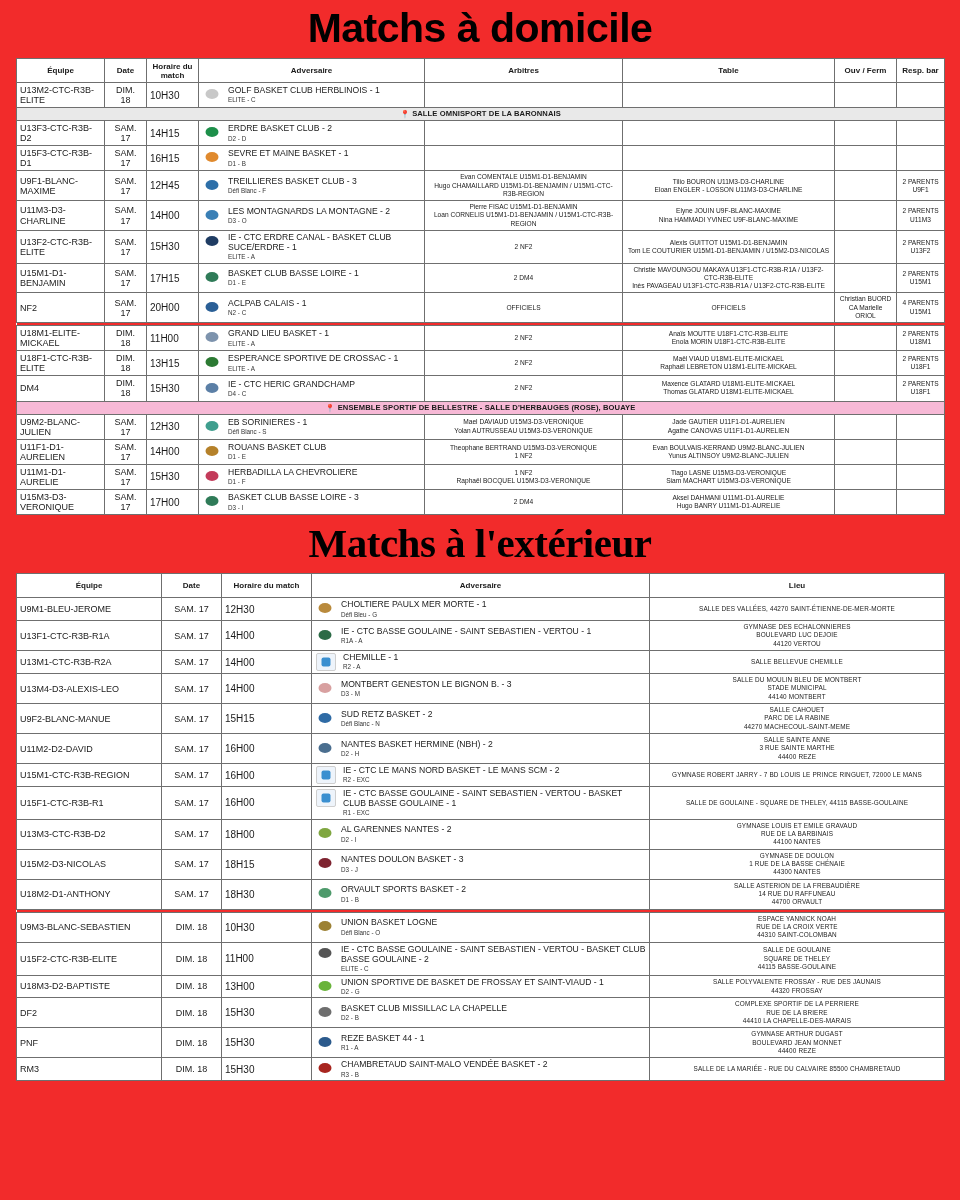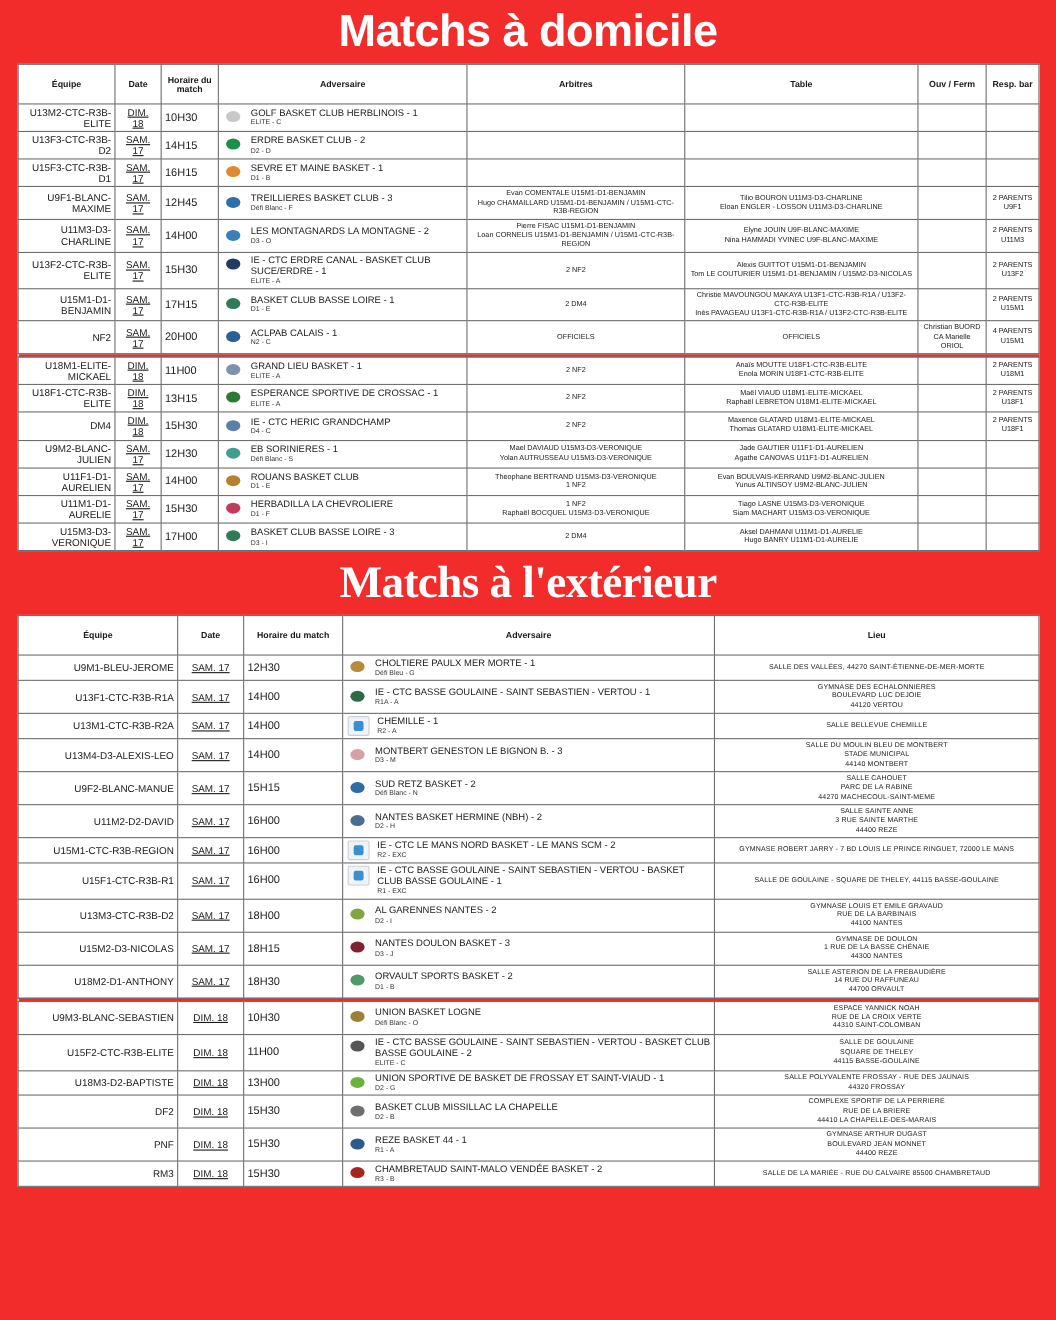--- a/index.html
+++ b/index.html
@@ -8,21 +8,21 @@
     background:#f22b2b;
     font-family:"Liberation Sans", sans-serif;
     color:#1a1a1a;
     -webkit-font-smoothing:antialiased;
   }
   .page{width:960px;height:1200px;position:relative;background:#f22b2b;}
 
   .banner{
     width:100%;
     text-align:center;
-    color:#ffffff;
+    color:#000000;
     font-weight:bold;
     letter-spacing:-0.5px;
     line-height:1;
   }
   .banner-1{font-size:41px;padding:8px 0 9px 0;}
   .banner-2{font-size:41px;padding:8px 0 9px 0;font-family:Liberation Serif, serif;}
 
   .tablewrap{padding:0 16px;box-sizing:border-box;}
 
   table{
@@ -35,38 +35,38 @@
     border:1px solid #6f6f6f;
     vertical-align:middle;
     padding:2px 3px;
     box-sizing:border-box;
   }
   thead th{
     font-size:8px;
     font-weight:bold;
     text-align:center;
     background:#ffffff;
-    height:36px;
+    height:24px;
     padding:2px;
   }
   .venue td{
     background:#e9e9e9;
     font-size:7.6px;
     font-weight:bold;
     text-align:center;
     letter-spacing:.1px;
     height:13px;
     padding:1px 4px;
   }
   .venue.blue td{background:#b6d6ee;}
   .venue.pink td{background:#f7b9d6;}
   .pin{font-size:8px;vertical-align:-1px;margin-right:2px;}
 
-  .c-team{font-size:9px;text-align:right;line-height:1.12;}
-  .c-date{font-size:9px;text-align:center;line-height:1.12;text-decoration:underline;}
+  .c-team{font-size:9px;text-align:left;line-height:1.12;}
+  .c-date{font-size:9px;text-align:center;line-height:1.12;}
   .c-time{font-size:10px;text-align:left;}
   .c-opp{font-size:9px;text-align:left;padding-left:4px;}
   .c-small{font-size:6.6px;text-align:center;line-height:1.25;}
   .c-place{font-size:6.4px;text-align:center;line-height:1.3;letter-spacing:.15px;}
 
   .opp-cell{display:flex;gap:7px;}
   .logo{
     width:18px;height:16px;flex:0 0 18px;
     border-radius:3px;
     position:relative;
@@ -141,20 +141,23 @@
                   <div class="opp-name">GOLF BASKET CLUB HERBLINOIS - 1</div>
                   <div class="opp-sub">ELITE - C</div>
                 </div>
               </div>
             </td>
             <td class="c-small"></td>
             <td class="c-small"></td>
             <td class="c-small"></td>
             <td class="c-small"></td>
           </tr>
+          <tr class="venue ">
+            <td colspan="8"><span class="pin">📍</span><span>SALLE OMNISPORT DE LA BARONNAIS</span></td>
+          </tr>
           <tr>
             <td class="c-team">U13F3-CTC-R3B-D2</td>
             <td class="c-date">SAM.<br>17</td>
             <td class="c-time">14H15</td>
             <td class="c-opp">
               <div class="opp-cell">
                 <span class="logo">
                   <span class="logo-inner" style="background: rgb(29, 143, 74);"></span>
                 </span>
                 <div class="opp-text">
@@ -343,20 +346,23 @@
                 <div class="opp-text">
                   <div class="opp-name">IE - CTC HERIC GRANDCHAMP</div>
                   <div class="opp-sub">D4 - C</div>
                 </div>
               </div>
             </td>
             <td class="c-small">2 NF2</td>
             <td class="c-small">Maxence GLATARD U18M1-ELITE-MICKAEL<br>Thomas GLATARD U18M1-ELITE-MICKAEL</td>
             <td class="c-small"></td>
             <td class="c-small">2 PARENTS<br>U18F1</td>
+          </tr>
+          <tr class="venue pink">
+            <td colspan="8"><span class="pin">📍</span><span>ENSEMBLE SPORTIF DE BELLESTRE - SALLE D'HERBAUGES (ROSE), BOUAYE</span></td>
           </tr>
           <tr>
             <td class="c-team">U9M2-BLANC-JULIEN</td>
             <td class="c-date">SAM.<br>17</td>
             <td class="c-time">12H30</td>
             <td class="c-opp">
               <div class="opp-cell">
                 <span class="logo">
                   <span class="logo-inner" style="background: rgb(63, 158, 142);"></span>
                 </span>

